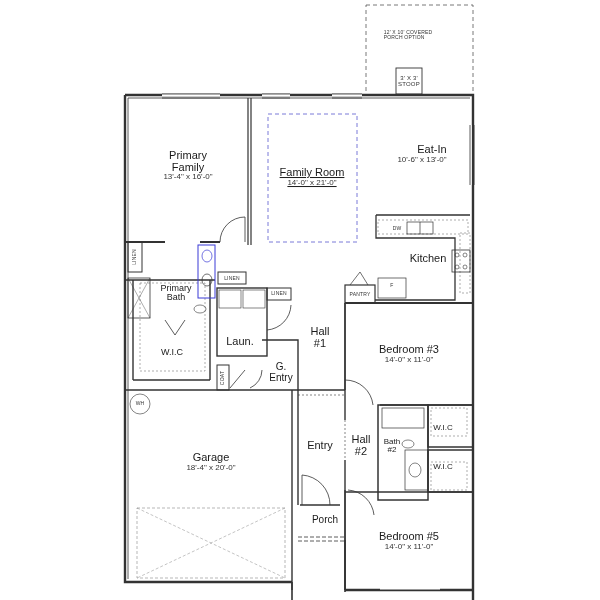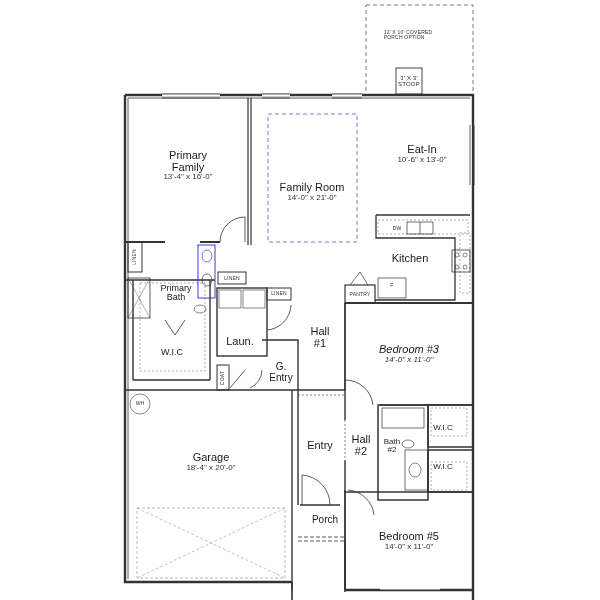--- a/index.html
+++ b/index.html
@@ -142,52 +142,52 @@
   <span>3' X 3'</span><br>
   <span>STOOP</span>
 </div>
 
 <div class="lbl name" style="left:188px;top:166px;">
   <span>Primary</span><br>
   <span>Family</span>
   <span class="dim">13'-4" x 16'-0"</span>
 </div>
 
-<div class="lbl name" style="left:312px;top:192px;">
+<div class="lbl name" style="left:312px;top:177px;text-decoration:underline;">
   <span>Family Room</span>
   <span class="dim">14'-0" x 21'-0"</span>
 </div>
 
-<div class="lbl name" style="left:422px;top:154px;">
+<div class="lbl name" style="left:422px;top:154px;text-align:right;">
   <span>Eat-In</span>
   <span class="dim">10'-6" x 13'-0"</span>
 </div>
 
-<div class="lbl name" style="left:410px;top:259px;text-align:center;">Kitchen</div>
+<div class="lbl name" style="left:428px;top:259px;text-align:center;">Kitchen</div>
 
 <div class="lbl small" style="left:176px;top:293px;">
   <span>Primary</span><br>
   <span>Bath</span>
 </div>
 
 <div class="lbl small" style="left:172px;top:353px;">W.I.C</div>
 
 <div class="lbl name" style="left:240px;top:342px;">Laun.</div>
 
 <div class="lbl name" style="left:281px;top:372px;font-size:10px;">
   <span>G.</span><br>
   <span>Entry</span>
 </div>
 
 <div class="lbl name" style="left:320px;top:338px;">
   <span>Hall</span><br>
   <span>#1</span>
 </div>
 
-<div class="lbl name" style="left:409px;top:354px;font-style:italic;">
+<div class="lbl name" style="left:409px;top:354px;">
   <span>Bedroom #3</span>
   <span class="dim">14'-0" x 11'-0"</span>
 </div>
 
 <div class="lbl name" style="left:361px;top:446px;">
   <span>Hall</span><br>
   <span>#2</span>
 </div>
 
 <div class="lbl" style="left:392px;top:446px;font-size:8px;">

